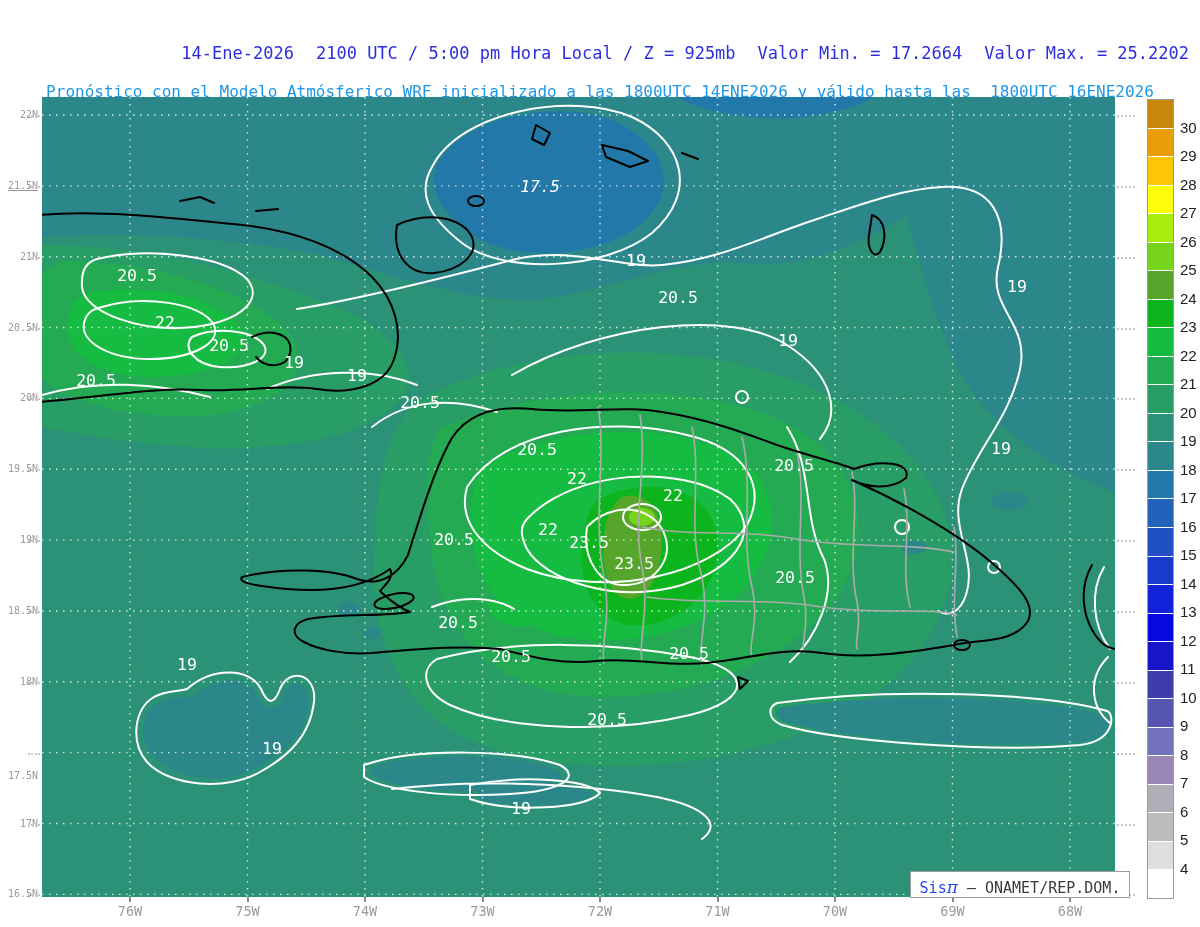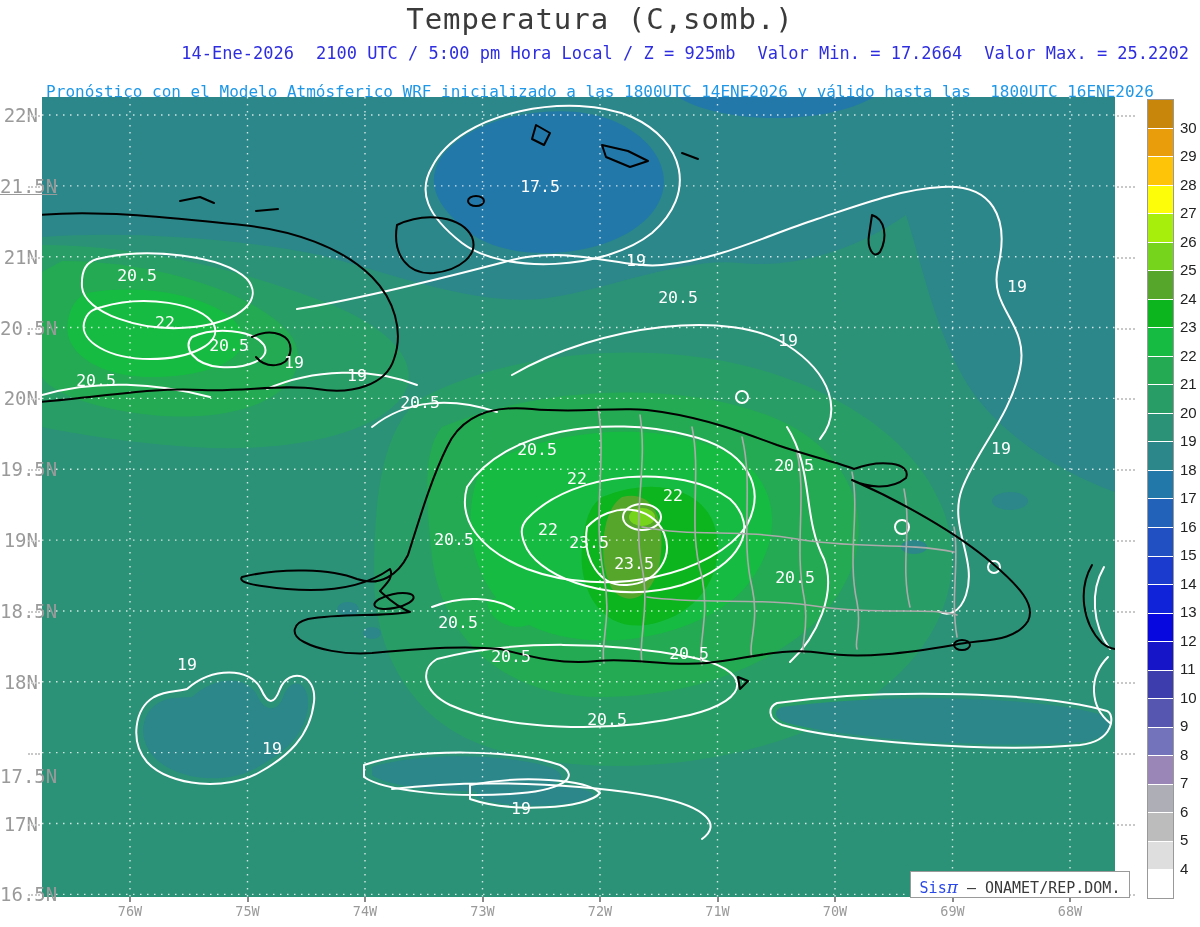--- a/index.html
+++ b/index.html
@@ -7,21 +7,21 @@
   .page{position:relative;width:1200px;height:927px;background:#ffffff;
         font-family:"DejaVu Sans Mono", monospace;overflow:hidden;}
   .title{position:absolute;top:2px;left:0;width:1200px;text-align:center;
          font-size:29px;color:#3b3b3b;letter-spacing:1px;white-space:pre;}
   .line1{position:absolute;top:43px;left:0;width:1200px;text-align:right;
          font-size:17px;color:#2e2ee0;white-space:pre;}
   .line1 span{margin:0 11px;}
   .line2{position:absolute;top:66px;left:0;width:1200px;text-align:center;
          font-size:16px;color:#1e97e8;white-space:pre;margin-top:16px;}
   .plot{position:absolute;left:42px;top:97px;width:1073px;height:800px;}
-  .lat-tick{position:absolute;width:38px;text-align:right;font-size:19px;
+  .lat-tick{position:absolute;width:38px;text-align:right;font-size:10px;
             color:#9a9a9a;line-height:16px;}
   .lon-tick{position:absolute;width:60px;margin-left:-30px;text-align:center;
             font-size:13.5px;color:#9a9a9a;top:903px;}
   .lon-mark{position:absolute;width:2px;height:5px;background:#8a8a8a;top:897px;}
   .lat-stub{position:absolute;height:0;border-top:2px dotted #c8c8c8;}
   .clabel{position:absolute;transform:translate(-50%,-50%);color:#ffffff;
           font-size:16.5px;white-space:nowrap;}
   .colorbar{position:absolute;left:1147px;top:99px;width:25px;height:798px;
             border:1px solid #999;background:#fff;display:flex;flex-direction:column;gap:1px;}
   .cb-band{flex:1;}
@@ -35,21 +35,20 @@
   svg .grid{stroke:rgba(255,255,255,.78);stroke-width:1.4;stroke-dasharray:1.5 5.5;fill:none;}
   svg .ct{stroke:#ffffff;stroke-width:2;fill:none;stroke-linejoin:round;stroke-linecap:round;}
   svg .coast{stroke:#000000;stroke-width:2;fill:none;stroke-linejoin:round;stroke-linecap:round;}
   svg .prov{stroke:#ababab;stroke-width:1.6;fill:none;stroke-linecap:round;}
 </style>
 </head>
 <body>
 
 <div class="page">
 
-  <div class="title">Temperatura (C,somb.)</div>
 
   <div class="line1"><span>14-Ene-2026</span><span>2100 UTC / 5:00 pm Hora Local / Z = 925mb</span><span>Valor Min. = 17.2664</span><span>Valor Max. = 25.2202</span></div>
 
   <div class="line2">Pronóstico con el Modelo Atmósferico WRF inicializado a las 1800UTC_14ENE2026 y válido hasta las  1800UTC_16ENE2026</div>
 
   <div class="plot">
     <svg width="1073" height="800" viewBox="0 0 1073 800">
       <g>
         <rect class="f19" x="0" y="0" width="1073" height="800"></rect>
         <path class="f18" d="M0,0 H1073 V395 C1010,372 948,330 920,278 C892,228 880,168 864,118 C818,150 758,172 698,166 C636,160 558,196 498,202 C430,208 348,176 278,158 C188,140 78,134 0,140 Z"></path>
@@ -155,21 +154,21 @@
         <path class="coast" d="M200,480 C240,470 290,472 315,482 C338,490 356,478 366,458 C378,420 390,380 405,350 C420,318 450,308 490,312 C540,317 580,308 620,315 C665,322 700,335 735,348 C770,360 795,365 812,372 C838,362 870,365 864,381 C848,394 824,390 810,383 C858,404 915,436 950,466 C978,490 994,508 986,524 C972,546 940,542 912,548 C865,556 820,562 780,556 C740,550 705,562 665,566 C625,570 590,560 555,564 C520,568 490,560 458,552 C420,548 370,552 330,556 C300,558 275,552 262,545 C248,538 250,526 266,522 C300,516 340,520 368,515 C352,508 345,500 338,494 C345,486 352,480 348,472 C320,492 280,495 245,492 C215,489 195,486 200,480 Z"></path>
         <ellipse class="coast" cx="352" cy="504" rx="20" ry="7" transform="rotate(-12 352 504)"></ellipse>
         <ellipse class="coast" cx="920" cy="548" rx="8" ry="5"></ellipse>
         <path class="coast" d="M696,580 l10,4 -8,8 Z"></path>
         <path class="coast" d="M1050,468 C1036,492 1040,526 1060,546 C1072,556 1086,552 1092,546"></path>
       </g>
     </svg>
   </div>
 
   <div id="labels">
-      <div class="clabel" style="left: 540px; top: 186px;">17.5</div>
+      <div class="clabel" style="left: 540px; top: 186px; font-style: italic;">17.5</div>
       <div class="clabel" style="left: 636px; top: 260px;">19</div>
       <div class="clabel" style="left: 678px; top: 297px;">20.5</div>
       <div class="clabel" style="left: 788px; top: 340px;">19</div>
       <div class="clabel" style="left: 1017px; top: 286px;">19</div>
       <div class="clabel" style="left: 1001px; top: 448px;">19</div>
       <div class="clabel" style="left: 137px; top: 275px;">20.5</div>
       <div class="clabel" style="left: 165px; top: 322px;">22</div>
       <div class="clabel" style="left: 229px; top: 345px;">20.5</div>
       <div class="clabel" style="left: 294px; top: 362px;">19</div>
       <div class="clabel" style="left: 357px; top: 375px;">19</div>

